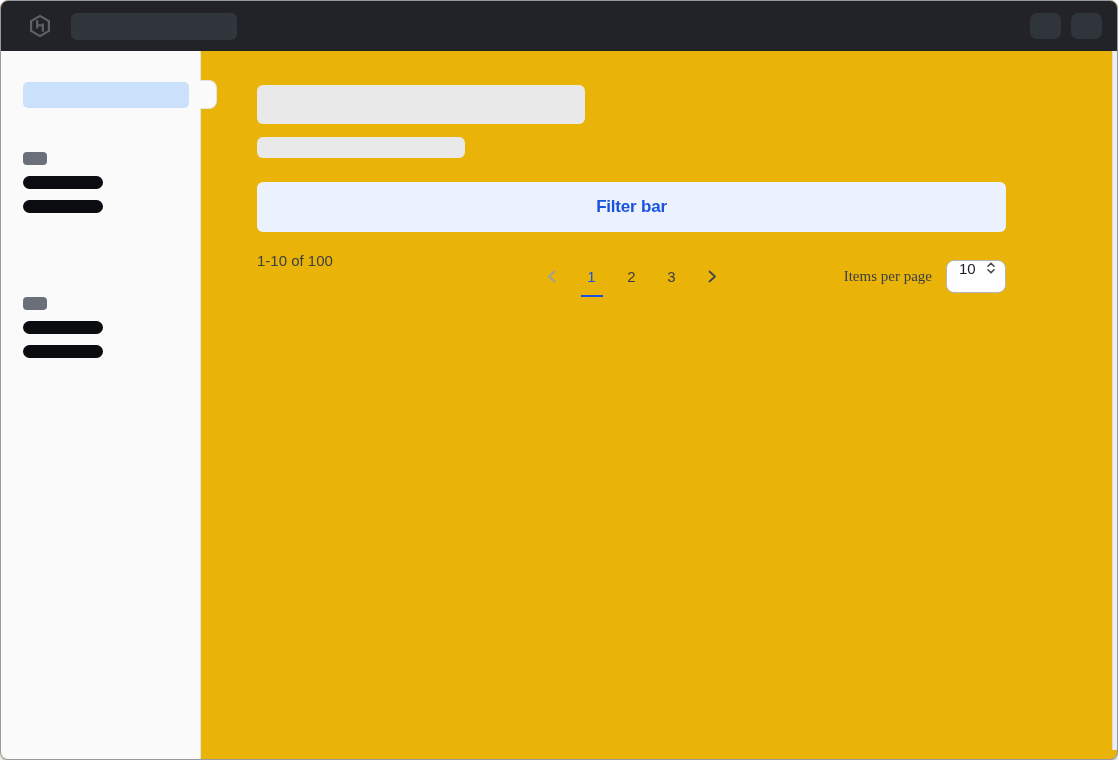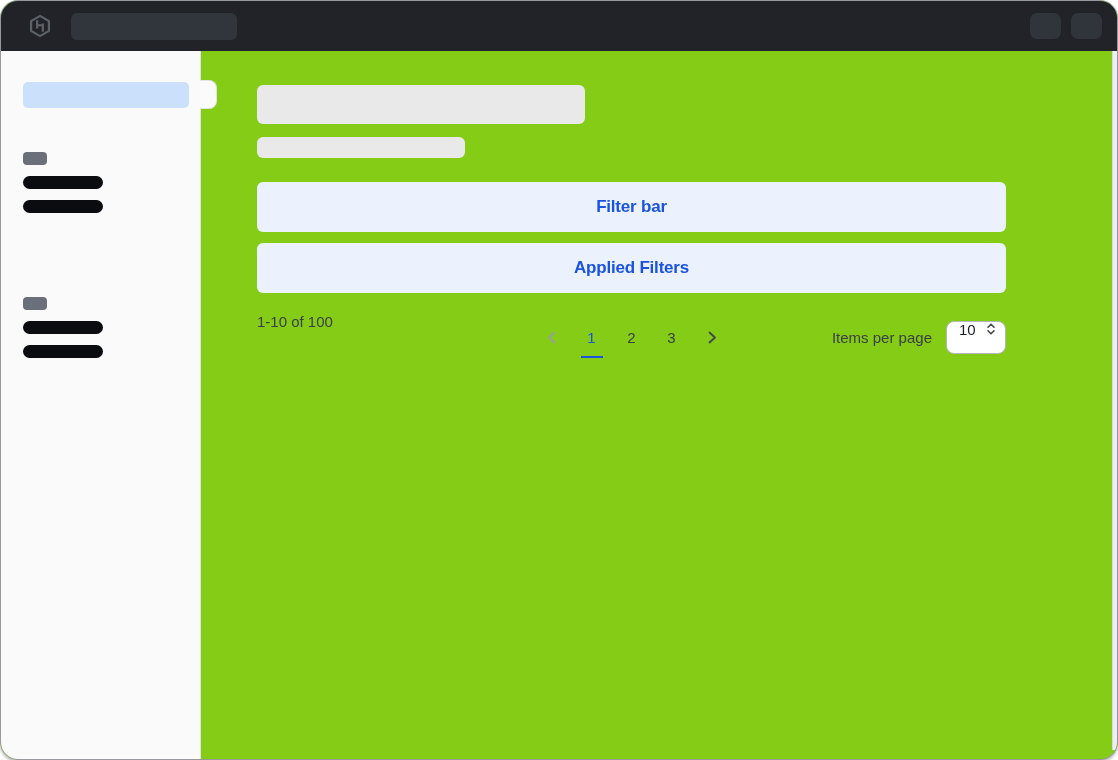--- a/index.html
+++ b/index.html
@@ -1,21 +1,21 @@
 <!DOCTYPE html>
 <html><head>
 <meta charset="utf-8">
 <style>
   * { box-sizing: border-box; margin: 0; padding: 0; }
   html, body { width: 1118px; height: 760px; background: #ffffff;
     font-family: "Liberation Sans", sans-serif; }
 
   .window { position: absolute; inset: 0; width: 1118px; height: 760px;
-    border: 1.5px solid #97999e; border-radius: 18px; overflow: hidden;
-    background: #84cc16; box-shadow: 0 2px 3px rgba(0,0,0,.28); }
+    border: 1.5px solid #97999e; border-radius: 8px; overflow: hidden;
+    background: #eab308; box-shadow: 0 2px 3px rgba(0,0,0,.28); }
 
   
   .topbar { height: 50px; background: #212329; display: flex; align-items: center;
     padding: 0 15px 0 28px; }
   .logo { width: 22px; height: 24px; flex: 0 0 auto; color: #5d6168; }
   .tb-search { width: 166px; height: 27px; margin-left: 20px; border-radius: 6px;
     background: #31353c; }
   .tb-spacer { flex: 1; }
   .tb-box { width: 31px; height: 26px; border-radius: 7px; background: #30343b; }
   .tb-box + .tb-box { margin-left: 10px; }
@@ -64,21 +64,21 @@
     font-family: inherit; }
   .chev { width: 14px; height: 15px; }
   .pg-prev { color: #9b9ea5; }
   .pg-next { color: #42454c; }
   .page { font-size: 15px; color: #3b3e45; position: relative; }
   .page.active { color: #1a53e0; }
   .page.active::after { content: ""; position: absolute; left: 3px; right: 3px;
     bottom: -7px; height: 2px; background: #1a53e0; }
   .pg-right { flex: 1; display: flex; align-items: center; justify-content: flex-end;
     gap: 14px; }
-  .ipp-label { font-size: 15px; color: #3b3e45; }
+  .ipp-label { font-size: 15px; color: #3b3e45; font-family: Liberation Serif, serif; }
   .ipp-select { width: 60px; height: 33px; border: 1px solid #b4b6bc; border-radius: 8px;
     background: #ffffff; display: flex; align-items: center; justify-content: space-between;
     padding: 0 8px 16px 12px; cursor: pointer; }
   .ipp-value { font-size: 15px; color: #1d1f24; }
   .stepper { width: 12px; height: 14px; color: #45484e; }
 
   
   .scroll-track { position: absolute; right: 0; top: 50px; bottom: 9px; width: 5px;
     background: #efeff1; border-left: 1px solid #dadadd; z-index: 4; }
 </style>
@@ -114,23 +114,20 @@
 
     <div class="main">
       <div class="content">
         <div class="ph-title"></div>
         <div class="ph-sub"></div>
 
         <div class="section filter-bar">
           <span class="section-label">Filter bar</span>
         </div>
 
-        <div class="section applied-filters">
-          <span class="section-label">Applied Filters</span>
-        </div>
 
 
         <div class="pagination">
           <div class="pg-left">1-10 of 100</div>
 
           <div class="pg-center">
             <button class="pg-btn pg-prev">
               <svg class="chev" viewBox="0 0 14 15" fill="none">
                 <path d="M9.5 2.5 L4 7.5 L9.5 12.5" stroke="currentColor" stroke-width="1.8" stroke-linecap="round" stroke-linejoin="round"></path>
               </svg>

